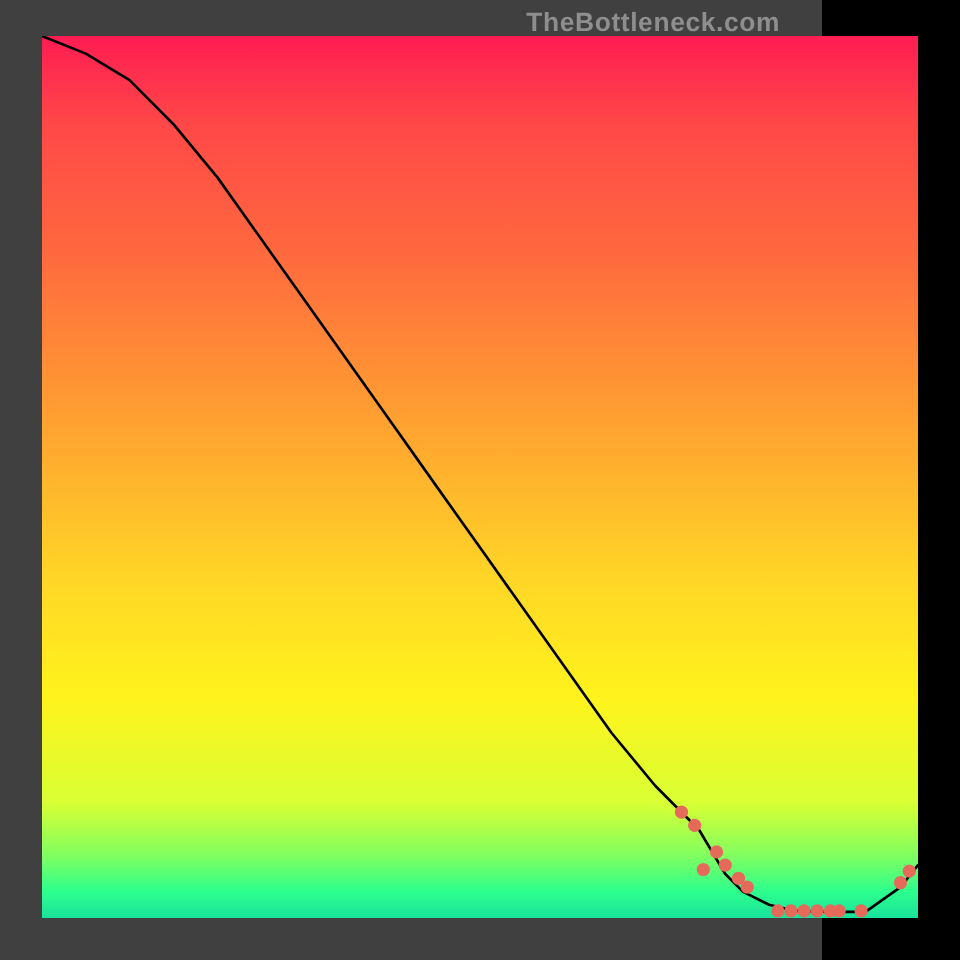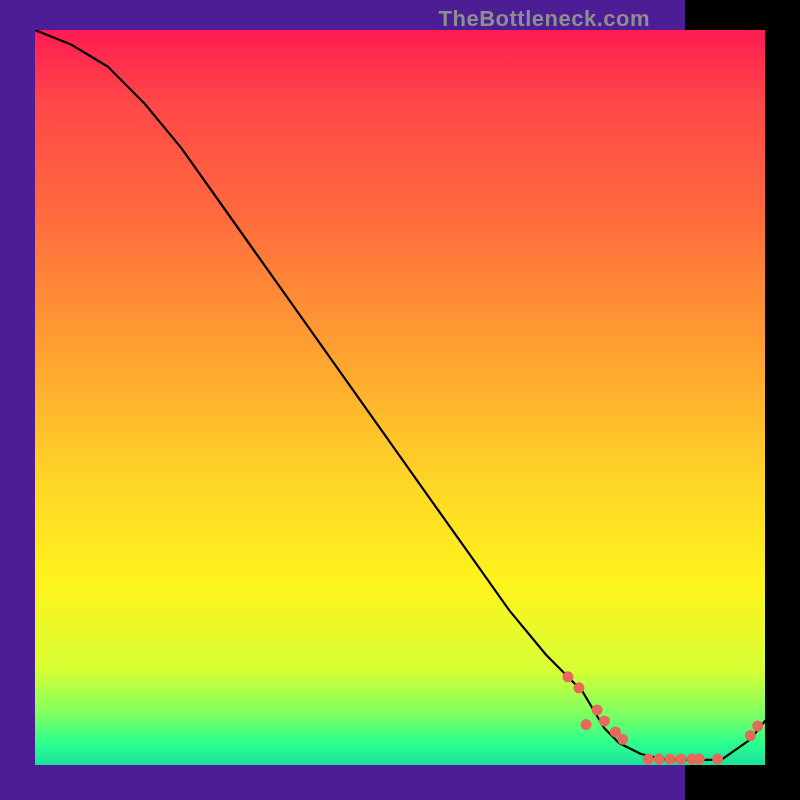--- a/index.html
+++ b/index.html
@@ -7,21 +7,21 @@
     padding: 0;
     width: 800px;
     height: 800px;
     background: #000000;
     overflow: hidden;
   }
   .stage {
     position: relative;
     width: 685px;
     height: 800px;
-    background: #4c1d95;
+    background: #404040;
   }
   .plot-area {
     position: absolute;
     left: 35px;
     top: 30px;
     width: 730px;
     height: 735px;
     overflow: hidden;
   }
   .gradient-bg {

